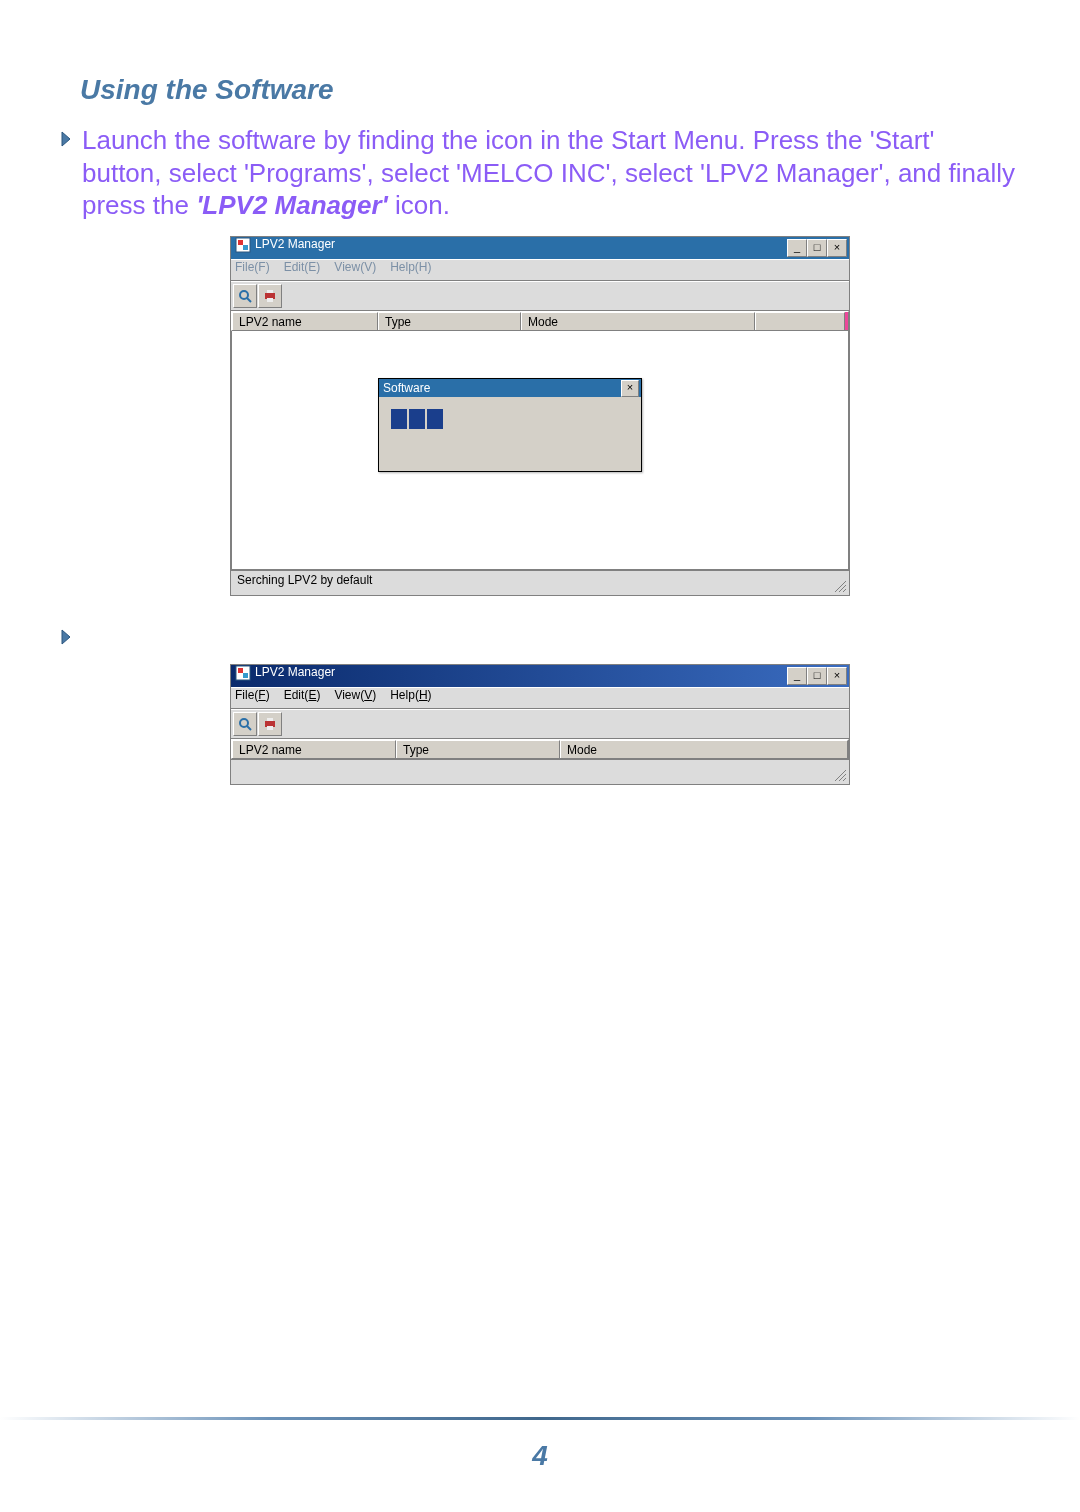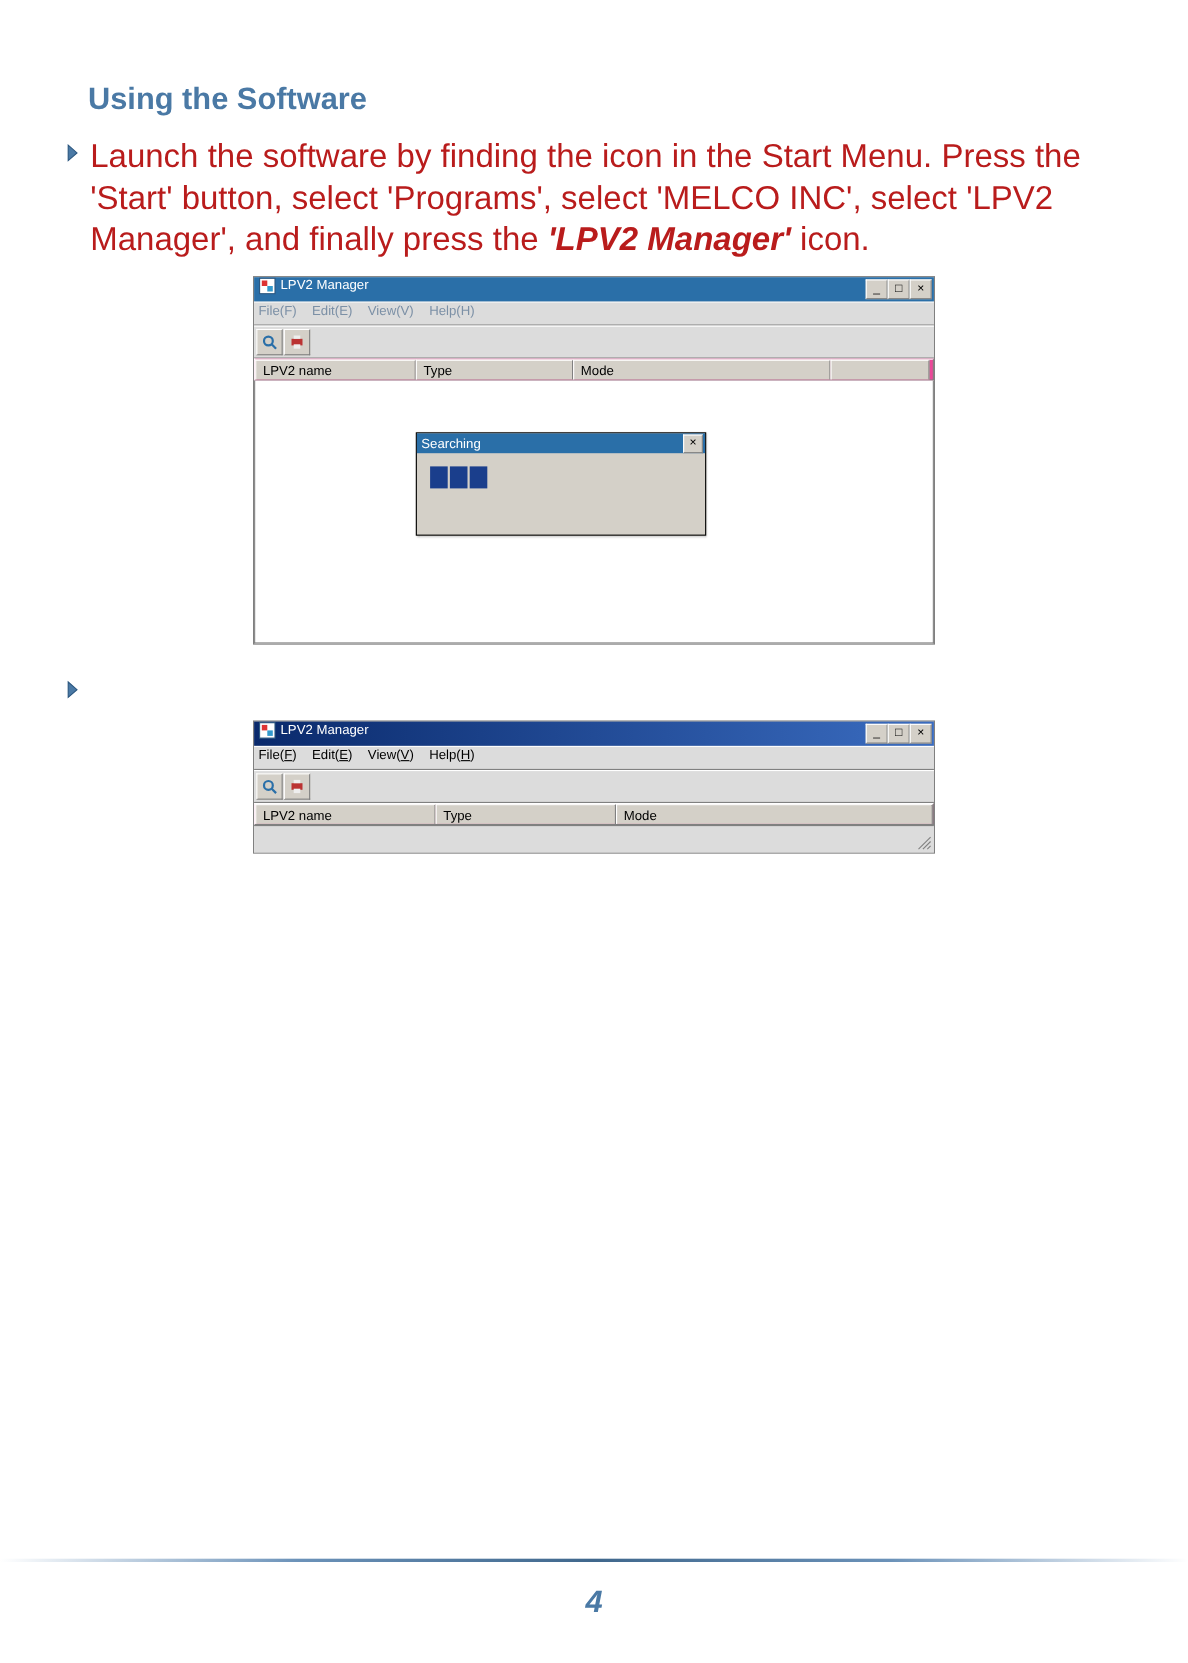--- a/index.html
+++ b/index.html
@@ -1,20 +1,20 @@
 <!DOCTYPE html>
 <html><head>
 <meta charset="utf-8">
 <style>
   html,body{margin:0;padding:0;background:#fff;font-family:Arial,Helvetica,sans-serif}
   .page{width:1080px;height:1512px;position:relative;background:#fff;box-sizing:border-box;padding:50px 60px 0 60px}
-  .section-title{color:#4a79a5;font-weight:bold;font-size:28px;margin:24px 0 18px 20px}
+  .section-title{color:#4a79a5;font-weight:bold;font-style:italic;font-size:28px;margin:24px 0 18px 20px}
   .bullet-item{display:flex;align-items:flex-start;margin:8px 0 14px 0}
   .bullet-mark{flex:0 0 22px;margin-top:6px}
-  .bullet-text{font-size:30px;color:#b91c1c;line-height:1.25}
+  .bullet-text{font-size:26px;color:#8b5cf6;line-height:1.25}
   .bullet-text .em{font-weight:bold;font-style:italic}
   
   .win{margin:4px auto 26px auto;background:#dcdcdc;border:1px solid #808080;box-shadow:1px 1px 0 #fff inset}
   .win-title{height:22px;display:flex;align-items:flex-start;font-size:12px;position:relative}
   .win-title .ico{width:16px;height:16px;margin:0 4px;display:flex;align-items:center;justify-content:center}
   .win-title .ttl{flex:1}
   .win-ctls{position:absolute;right:2px;top:2px;display:flex;gap:0}
   .win-btn{width:18px;height:16px;background:#d4d0c8;border:1px solid #808080;border-top-color:#fff;border-left-color:#fff;font-size:11px;line-height:14px;text-align:center;font-family:Arial;color:#000;cursor:default}
   .menu-bar{height:20px;background:#dcdcdc;border-top:1px solid #fff;border-bottom:1px solid #808080;display:flex;align-items:flex-start;font-size:12px;padding:0 4px;color:#000}
   .menu-bar span{margin-right:14px}
@@ -107,32 +107,42 @@
     </div>
     <div class="list-hdr">
       <div class="col w1c1">LPV2 name</div>
       <div class="col w1c2">Type</div>
       <div class="col w1c3">Mode</div>
       <div class="col w1scroll"></div>
     </div>
     <div class="list-body">
       <div class="search-dlg">
         <div class="dlg-title">
-          <span>Searching</span>
+          <span>Software</span>
           <span class="dlg-close">×</span>
         </div>
         <div class="dlg-body">
           <div class="progress-blocks">
             <span class="blk"></span>
             <span class="blk"></span>
             <span class="blk"></span>
           </div>
         </div>
       </div>
     </div>
+    <div class="status">
+      <span>Serching LPV2 by default</span>
+      <span class="grip">
+        <svg width="14" height="14" viewBox="0 0 14 14">
+            <line x1="2" y1="13" x2="13" y2="2" stroke="#808080"></line>
+            <line x1="6" y1="13" x2="13" y2="6" stroke="#808080"></line>
+            <line x1="10" y1="13" x2="13" y2="10" stroke="#808080"></line>
+          </svg>
+      </span>
+    </div>
   </div>
 
   <div class="bullet-item">
     <span class="bullet-mark">
       <svg width="14" height="18" viewBox="0 0 14 18">
           <path d="M2 2 L10 9 L2 16 Z" fill="#4a79a5" stroke="#2a567f" stroke-width="1"></path>
         </svg>
     </span>
   </div>
 

